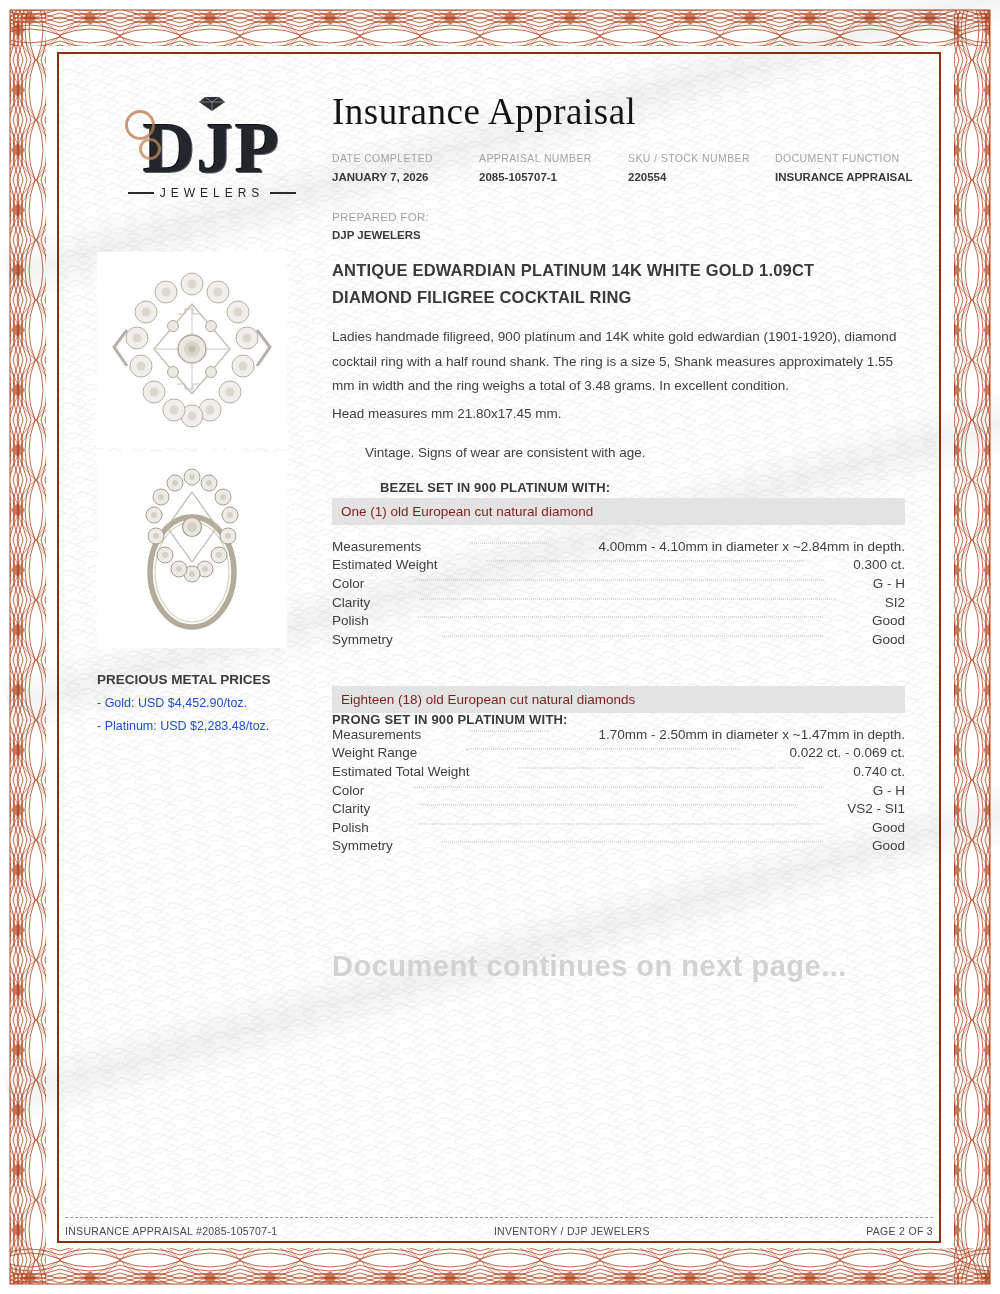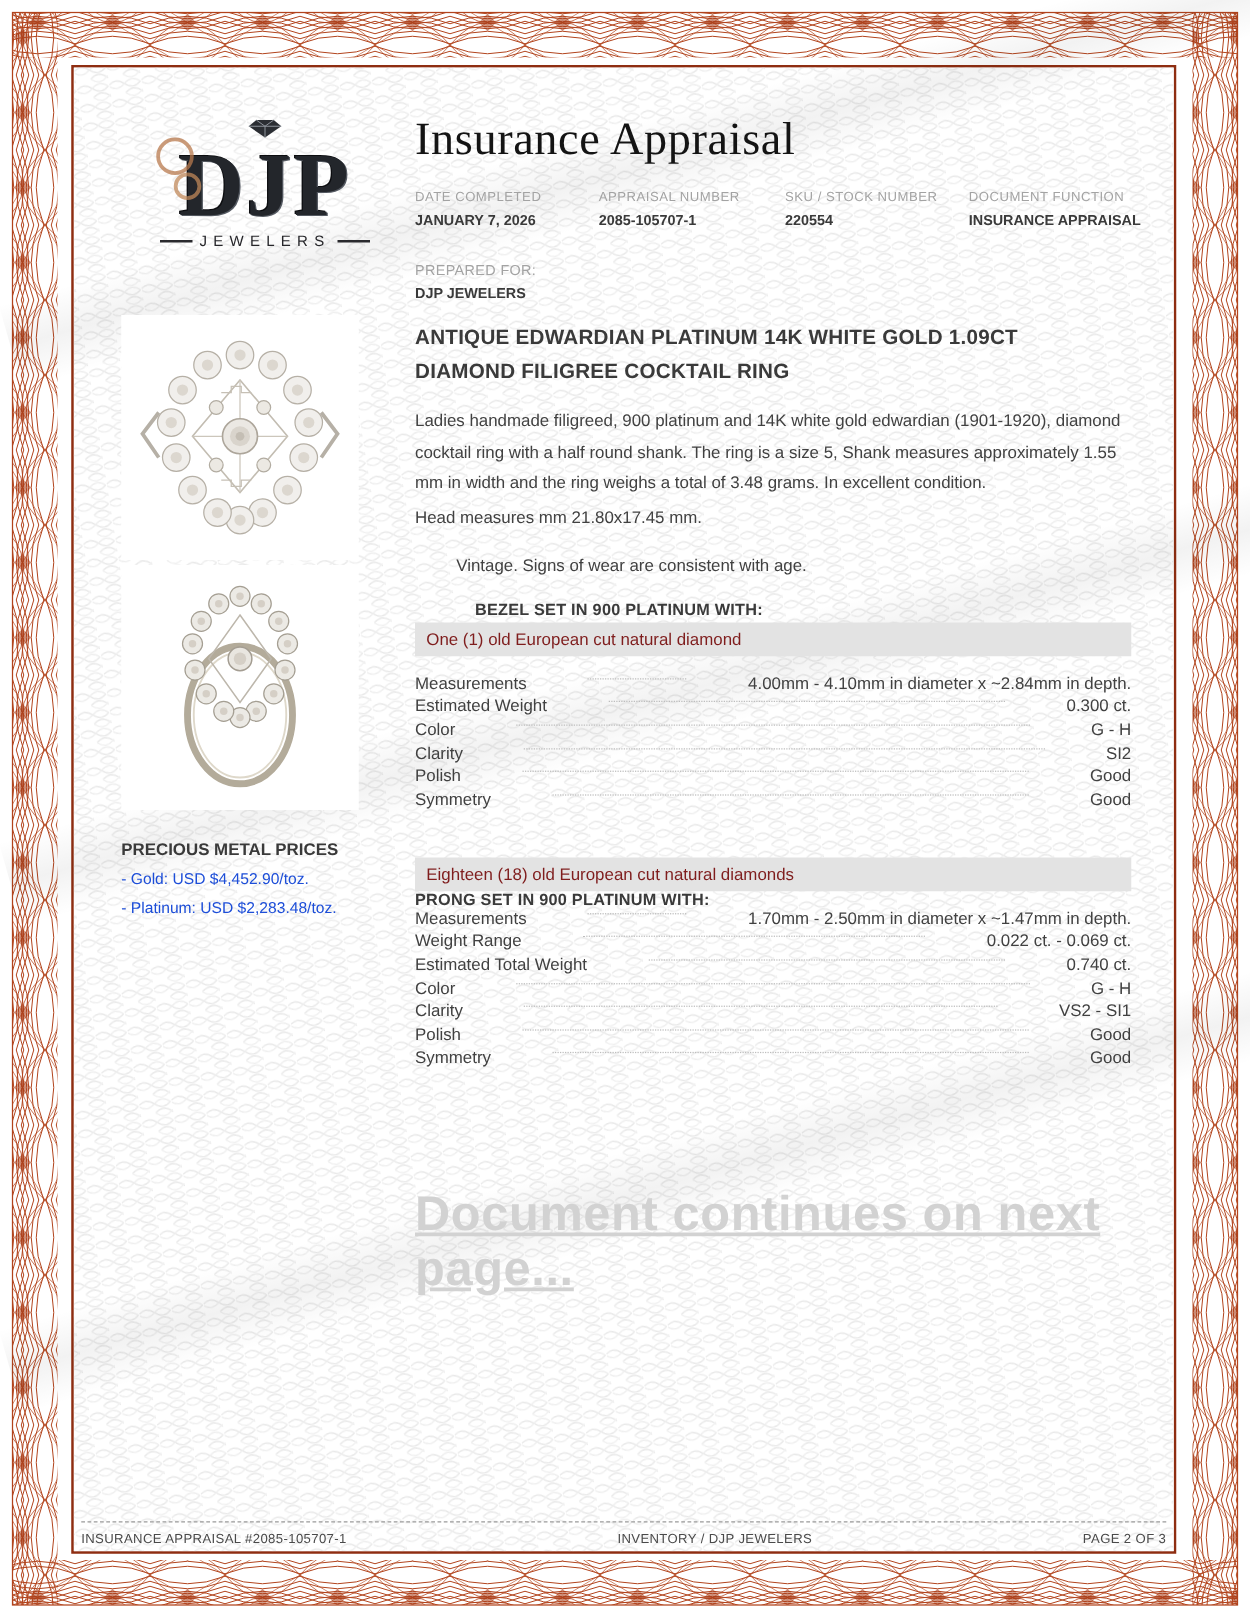--- a/index.html
+++ b/index.html
@@ -51,21 +51,21 @@
   .sec-bar{width:573px;height:27px;line-height:27px;background:#e3e3e3;
            padding-left:9px;box-sizing:border-box;font-size:13.5px;color:#7f1d1d;}
   .spec-table{width:573px;}
   .spec-row{display:flex;align-items:center;height:18.6px;font-size:13.5px;color:#414141;gap:44px;}
   .spec-row .dots{flex:1;border-bottom:1.5px dotted #bdbdbd;margin:0 5px;transform:translateY(-3.5px);}
   .spec-row .lab,.spec-row .val{white-space:nowrap;}
 
   .prices-head{font-size:13.5px;font-weight:700;color:#3a3a3a;}
   .prices-line{font-size:12.5px;color:#1d4ed8;margin-top:9px;}
 
-  .continuation{left:273px;top:896px;font-size:39px;font-weight:700;color:#d2d2d2;letter-spacing:.5px;text-decoration:underline;}
+  .continuation{left:273px;top:896px;font-size:29px;font-weight:700;color:#d2d2d2;letter-spacing:.5px;}
 
   .footer{position:absolute;left:6px;right:6px;top:1163px;border-top:1px dashed #9a9a9a;
           padding-top:7px;display:flex;justify-content:space-between;
           font-size:10.5px;color:#4a4a4a;letter-spacing:.3px;}
 </style>
 </head>
 <body>
 
 <div class="page">
 

